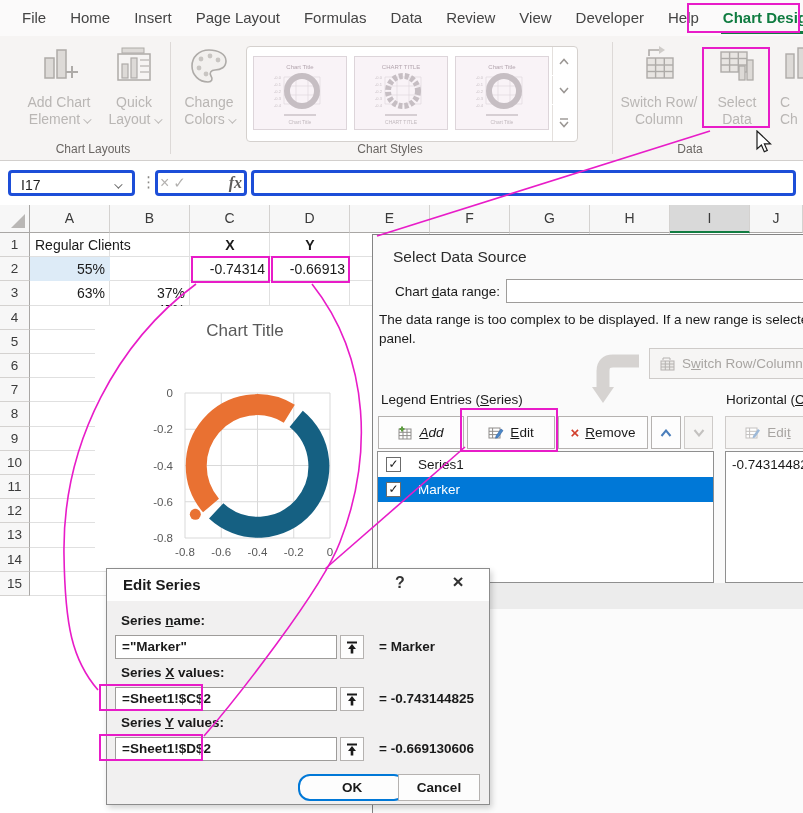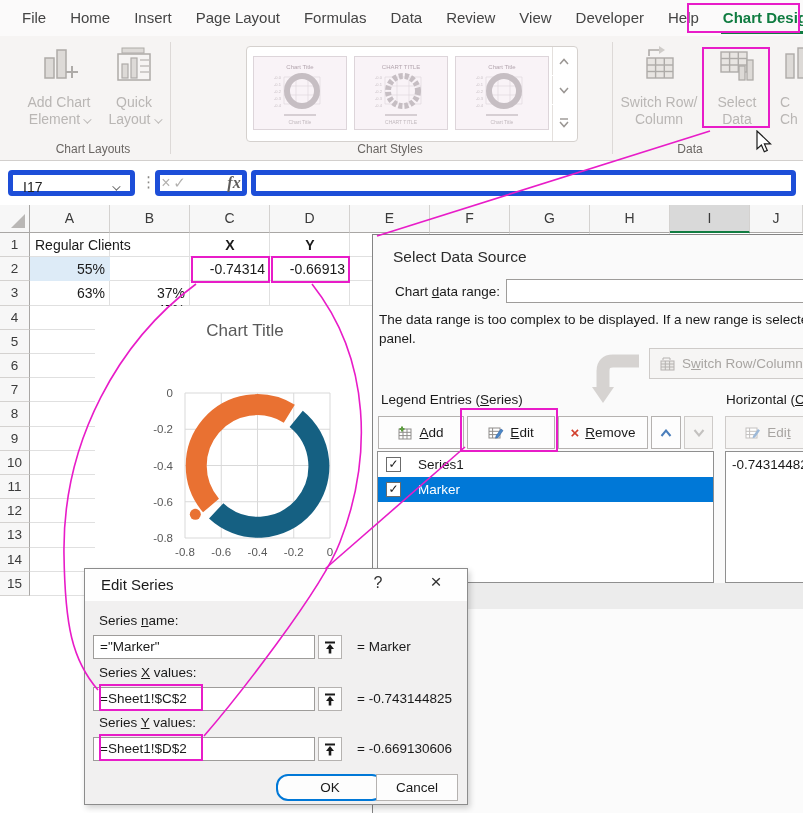--- a/index.html
+++ b/index.html
@@ -20,21 +20,21 @@
   .rb-btn .ic { display:block; margin:0 auto 6px auto; }
   .rb-div { position:absolute; top:6px; width:1px; height:112px; background:#ddd9d7; }
   .rb-grp { position:absolute; top:106px; font-size:12px; color:#6a6663; text-align:center; }
   .chev { display:inline-block; width:6px; height:6px; border-right:1.6px solid #bcb9b7; border-bottom:1.6px solid #bcb9b7; transform:rotate(45deg) translateY(-2px); margin-left:3px; }
   #gallery { position:absolute; left:246px; top:10px; width:332px; height:96px; background:#fff; border:1px solid #d5d1ce; border-radius:4px; }
   .thumb { position:absolute; top:9px; width:94px; height:74px; background:#f9f3f7; border:1px solid #ddd5da; }
   .gal-btn { position:absolute; left:305px; width:22px; height:28px; border-left:1px solid #e4e0dd; display:flex; align-items:center; justify-content:center; }
 
   
   #fbar { left:0; top:161px; width:803px; height:43px; background:#fff; }
-  .fb-box { position:absolute; top:9px; height:26px; background:#fff; border:5px solid #1d4ed8; border-radius:4px; font-size:14px; color:#222; }
+  .fb-box { position:absolute; top:9px; height:26px; background:#fff; border:3px solid #1d4ed8; border-radius:4px; font-size:14px; color:#222; }
   #namebox { left:8px; width:127px; line-height:24px; padding-left:10px; }
   #namebox .chev { border-color:#6a6a6a; }
   #fdots { position:absolute; left:141px; top:12px; color:#8a8886; font-size:15px; letter-spacing:0; }
   #fxbox { left:155px; width:92px; display:flex; align-items:center; justify-content:space-around; }
   #finput { left:251px; width:545px; }
 
   
   #corner { left:0; top:205px; width:30px; height:28px; background:#f7f7f7; border-right:1px solid #a9a7a5; border-bottom:1px solid #a9a7a5; }
   #corner::after { content:""; position:absolute; right:4px; bottom:4px; border-left:14px solid transparent; border-bottom:14px solid #b9b7b5; }
   .colhead { position:absolute; top:205px; height:28px; background:#f7f7f7; border-bottom:1px solid #a9a7a5; border-right:1px solid #d4d2d0; color:#3b3b3b; font-size:14px; text-align:center; line-height:27px; }
@@ -58,21 +58,21 @@
 
   #sds { left:372px; top:234px; width:431px; height:579px; background:#fafafa; border:1px solid #848484; border-right:none; }
   #sds-title { position:absolute; left:20px; top:13px; font-size:15.5px; color:#2b2b2b; }
   #sds-band { position:absolute; left:0; top:348px; width:431px; height:26px; background:#ececec; }
   #sds-lower { position:absolute; left:0; top:374px; width:431px; height:205px; background:#fbfbfb; }
   .listbox { position:absolute; background:#fff; border:1px solid #8f8f8f; }
   .ls-row { height:25px; display:flex; align-items:center; font-size:13.5px; color:#1a1a1a; }
   .ls-row.sel { background:#0078d7; color:#fff; }
   .cb { width:15px; height:15px; background:#fff; border:1px solid #6b6b6b; margin:0 17px 0 8px; font-size:12px; line-height:13px; text-align:center; color:#1a1a1a; }
 
-  #es { left:84px; top:568px; width:384px; height:237px; background:#f1f0f0; border:1px solid #8c8c8c; box-shadow:2px 3px 6px rgba(0,0,0,.18); }
+  #es { left:106px; top:568px; width:384px; height:237px; background:#f1f0f0; border:1px solid #8c8c8c; box-shadow:2px 3px 6px rgba(0,0,0,.18);font-weight:bold; }
   #es-titlebar { position:absolute; left:0; top:0; width:100%; height:32px; background:#fefefe; }
   #es-title { position:absolute; left:16px; top:7px; font-size:15px; color:#1a1a1a; }
   .es-sys { position:absolute; top:5px; font-size:16px; color:#333; width:30px; text-align:center; }
   .rangebtn { position:absolute; width:24px; height:24px; background:#fdfdfd; border:1px solid #b5b2b0; display:flex; align-items:center; justify-content:center; }
   #es-ok { border:2px solid #0078d7; }
 
   
   .ann-box { position:absolute; border:2.5px solid #e81cc8; pointer-events:none; z-index:51; }
   #connectors { left:0; top:0; z-index:50; pointer-events:none; }
   #cursor { z-index:60; pointer-events:none; }
@@ -123,20 +123,34 @@
           <g stroke="#c2bfbc" stroke-width="1.5">
             <line x1="28" y1="16" x2="38" y2="16"></line>
             <line x1="28" y1="22" x2="38" y2="22"></line>
             <line x1="28" y1="28" x2="38" y2="28"></line>
           </g>
         </svg>
       <span>Quick</span><br>
       <span>Layout</span><span class="chev"></span>
     </div>
     <div class="rb-div" style="left:170px;"></div>
+    <div class="rb-btn" style="left:176px;top:8px;width:66px;">
+      <svg class="ic" width="44" height="44" viewBox="0 0 44 44">
+          <path d="M22 6 C12 6 5 13 5 22 C5 31 12 38 21 38 C25 38 26 35 24 32 C22 29 24 26 28 26 C34 26 39 23 39 17 C39 10 31 6 22 6 Z" fill="#f2f0ee" stroke="#aeaba8" stroke-width="1.6"></path>
+          <g fill="#c8c5c2">
+            <circle cx="14" cy="15" r="2.4"></circle>
+            <circle cx="23" cy="12" r="2.4"></circle>
+            <circle cx="31" cy="16" r="2.4"></circle>
+            <circle cx="12" cy="24" r="2.4"></circle>
+            <circle cx="19" cy="30" r="2.4"></circle>
+          </g>
+        </svg>
+      <span>Change</span><br>
+      <span>Colors</span><span class="chev"></span>
+    </div>
     <div id="gallery">
       <div class="gal-btn" style="top:0;">
           <svg width="10" height="7" viewBox="0 0 10 7">
             <polyline points="1,6 5,1.5 9,6" fill="none" stroke="#9a9693" stroke-width="1.5"></polyline>
           </svg>
         </div>
       <div class="gal-btn" style="top:29px;">
           <svg width="10" height="7" viewBox="0 0 10 7">
             <polyline points="1,1 5,5.5 9,1" fill="none" stroke="#9a9693" stroke-width="1.5"></polyline>
           </svg>
@@ -365,21 +379,21 @@
             <line x1="1" y1="7" x2="14" y2="7"></line>
             <line x1="1" y1="10" x2="14" y2="10"></line>
             <line x1="5.3" y1="4" x2="5.3" y2="13"></line>
             <line x1="9.6" y1="4" x2="9.6" y2="13"></line>
           </g>
           <path d="M3 3 L3 1 L10 1 L10 3" fill="none" stroke="#b5b2b0"></path>
         </svg>
       <span><span>S</span><u>w</u><span>itch Row/Column</span></span>
     </div>
     <div class="dlg-label" style="left:8px;top:157px;"><span>Legend Entries (</span><u>S</u><span>eries)</span></div>
-    <div class="btn" style="left:5px;top:181px;width:86px;height:33px;">
+    <div class="btn" style="left:5px;top:181px;width:86px;height:33px;font-style:italic;">
       <svg width="15" height="14" viewBox="0 0 15 14">
           <rect x="1" y="3" width="12" height="10" fill="#fff" stroke="#8f8d8b"></rect>
           <line x1="1" y1="6.3" x2="13" y2="6.3" stroke="#8f8d8b"></line>
           <line x1="1" y1="9.6" x2="13" y2="9.6" stroke="#8f8d8b"></line>
           <line x1="5" y1="3" x2="5" y2="13" stroke="#8f8d8b"></line>
           <line x1="9" y1="3" x2="9" y2="13" stroke="#8f8d8b"></line>
           <g stroke="#5e9c41" stroke-width="2">
             <line x1="4" y1="0.5" x2="4" y2="5.5"></line>
             <line x1="1.5" y1="3" x2="6.5" y2="3"></line>
           </g>

